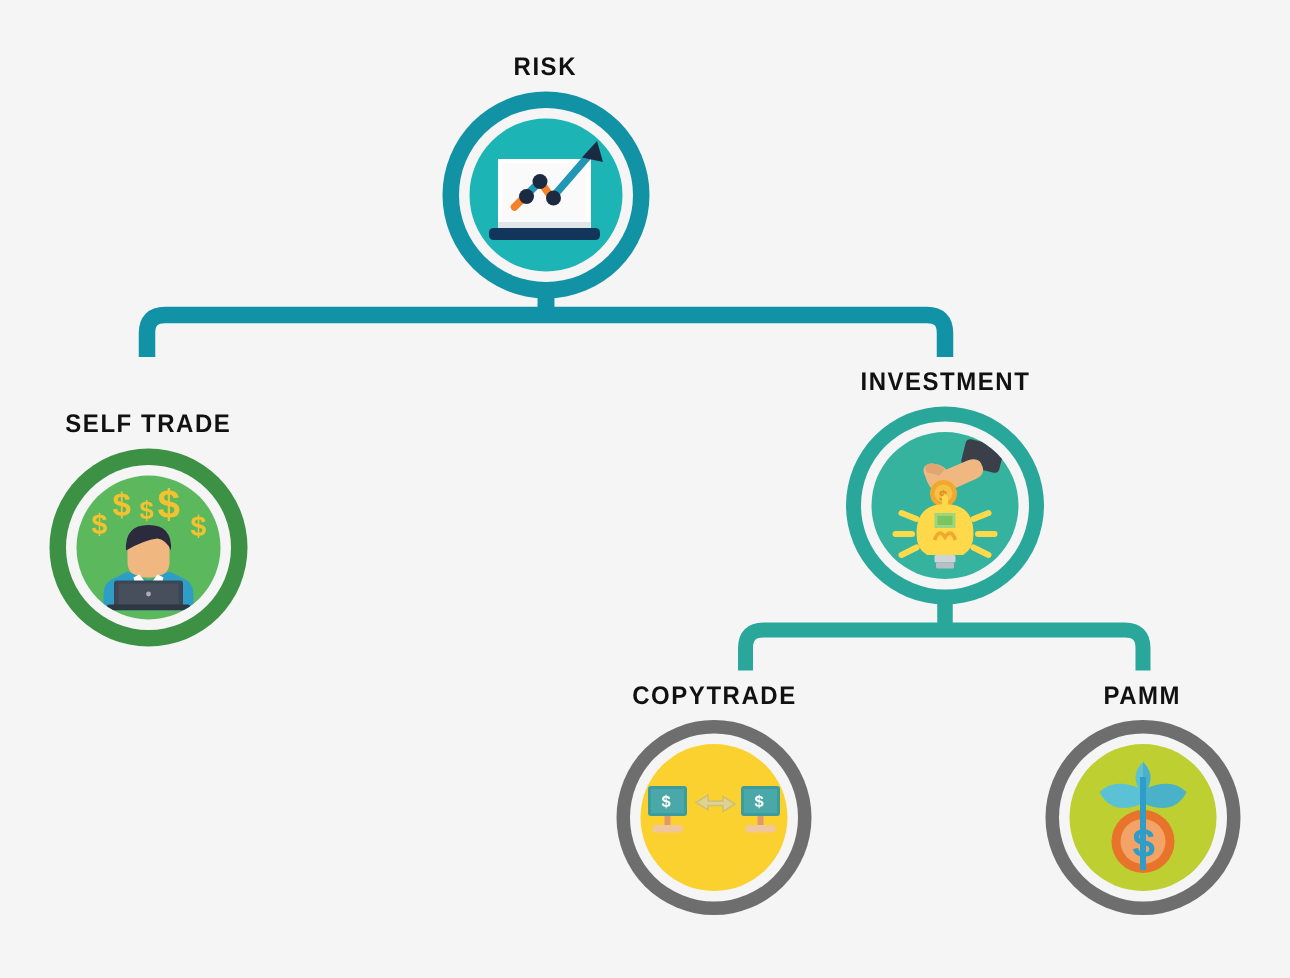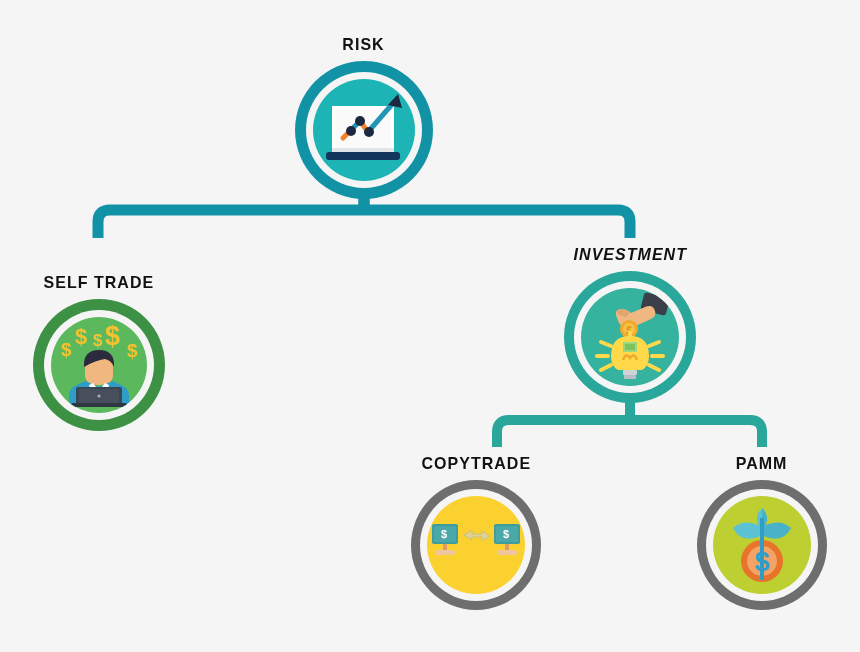--- a/index.html
+++ b/index.html
@@ -133,21 +133,21 @@
           <path d="M 44 68 l 4 -4 l 3 3 l -5 16 l -4 -1 z" fill="#f0a92e"></path>
           <rect x="21" y="64" width="46" height="18" rx="2" fill="#3b4654"></rect>
           <rect x="24" y="66" width="40" height="14" fill="#474f5c"></rect>
           <circle cx="44" cy="73" r="1.6" fill="#a8afb8"></circle>
           <rect x="16" y="80" width="56" height="4" rx="2" fill="#2f3742"></rect>
         </svg>
       </div>
     </div>
   </div>
 
-  <div class="node" style="left:630px; top:245px; transform:translateX(-50%);font-style:italic;">
+  <div class="node" style="left:630px; top:245px; transform:translateX(-50%);">
     <div class="node-label">INVESTMENT</div>
     <div class="circle-wrap" style="width:132px; height:132px;">
       <div class="ring" style="background:#2aa79b;"></div>
       <div class="gap" style="inset:10px; background:#f5f5f5;"></div>
       <div class="disc" style="inset:17px; background:#35b39f;">
         <svg class="icon-svg" width="86" height="90" viewBox="0 0 86 90" xmlns="http://www.w3.org/2000/svg">
           <rect x="55" y="3" width="26" height="18" rx="3" transform="rotate(14 68 12)" fill="#3b3f4a"></rect>
           <path d="M 30 26 q -4 -8 4 -9 q 6 0 10 4 l 14 -6 q 8 -3 10 4 q 2 6 -6 9 l -18 8 q -10 3 -14 -10 z" fill="#f0b880"></path>
           <path d="M 31 23 q -3 -6 3 -6 q 5 0 9 4 l -4 4 z" fill="#e0a571"></path>
           <circle cx="42" cy="37" r="9" fill="#f0a92e"></circle>

